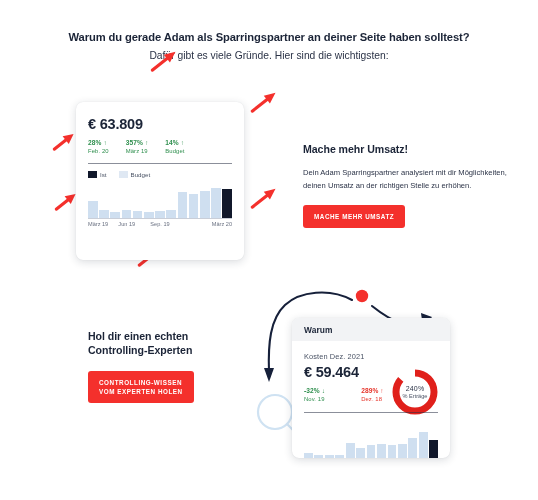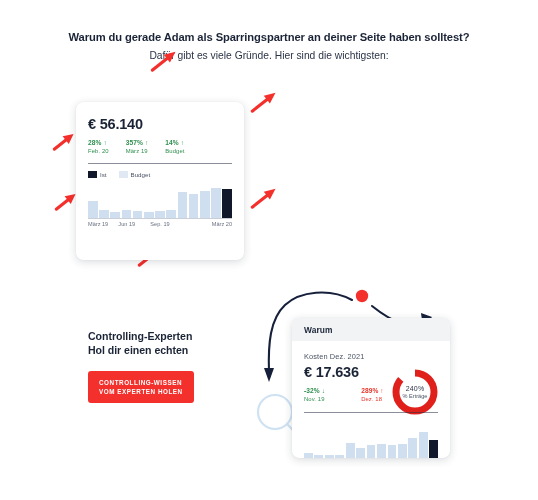--- a/index.html
+++ b/index.html
@@ -144,21 +144,21 @@
     </g>
     <g fill="#16203a">
       <polygon points="264,368 274,368 269,382"></polygon>
       <polygon points="421,313 432,317 423,328"></polygon>
     </g>
     <circle cx="362" cy="296" r="6.2" fill="#f4302c"></circle>
   </svg>
 
   <div class="card" id="card-ertraege" style="left:76px; top:102px; width:168px; height:158px;">
     <div class="card-body">
-      <div class="kpi-value">€ 56.140</div>
+      <div class="kpi-value">€ 63.809</div>
       <div class="metrics">
         <div class="metric">
           <div class="metric-top pos">28% ↑</div>
           <div class="metric-sub grn">Feb. 20</div>
         </div>
         <div class="metric">
           <div class="metric-top pos">357% ↑</div>
           <div class="metric-sub grn">März 19</div>
         </div>
         <div class="metric">
@@ -196,35 +196,40 @@
         <div class="axis" id="axis-ertraege">
             <div class="tick" style="left: 0%; transform: none;">März 19</div>
             <div class="tick" style="left: 26.9231%; transform: translateX(-50%);">Jun 19</div>
             <div class="tick" style="left: 50%; transform: translateX(-50%);">Sep. 19</div>
             <div class="tick" style="left: auto; right: 0%;">März 20</div>
           </div>
       </div>
     </div>
   </div>
 
+  <div class="tblock" style="left:303px; top:143px; width:205px;">
+    <div class="tb-title">Mache mehr Umsatz!</div>
+    <div class="tb-body">Dein Adam Sparringspartner analysiert mit dir Möglichkeiten, deinen Umsatz an der richtigen Stelle zu erhöhen.</div>
+    <button class="cta">MACHE MEHR UMSATZ</button>
+  </div>
 
   <div class="tblock" style="left:88px; top:330px; width:166px;">
+    <div class="tb-title">Hol dir einen echten</div>
     <div class="tb-title">Controlling-Experten</div>
-    <div class="tb-title">Hol dir einen echten</div>
     <button class="cta">
       <span>CONTROLLING-WISSEN</span><br>
       <span>VOM EXPERTEN HOLEN</span>
     </button>
   </div>
 
   <div class="card" id="card-kosten" style="left:292px; top:318px; width:158px; height:140px;">
     <div class="card-head">Warum</div>
     <div class="card-body" style="position:relative;">
       <div class="kpi-label">Kosten Dez. 2021</div>
-      <div class="kpi-value">€ 17.636</div>
+      <div class="kpi-value">€ 59.464</div>
       <div class="metrics">
         <div class="metric" style="margin-right:36px;">
           <div class="metric-top pos">-32% ↓</div>
           <div class="metric-sub grn">Nov. 19</div>
         </div>
         <div class="metric">
           <div class="metric-top neg">289% ↑</div>
           <div class="metric-sub neg">Dez. 18</div>
         </div>
       </div>

